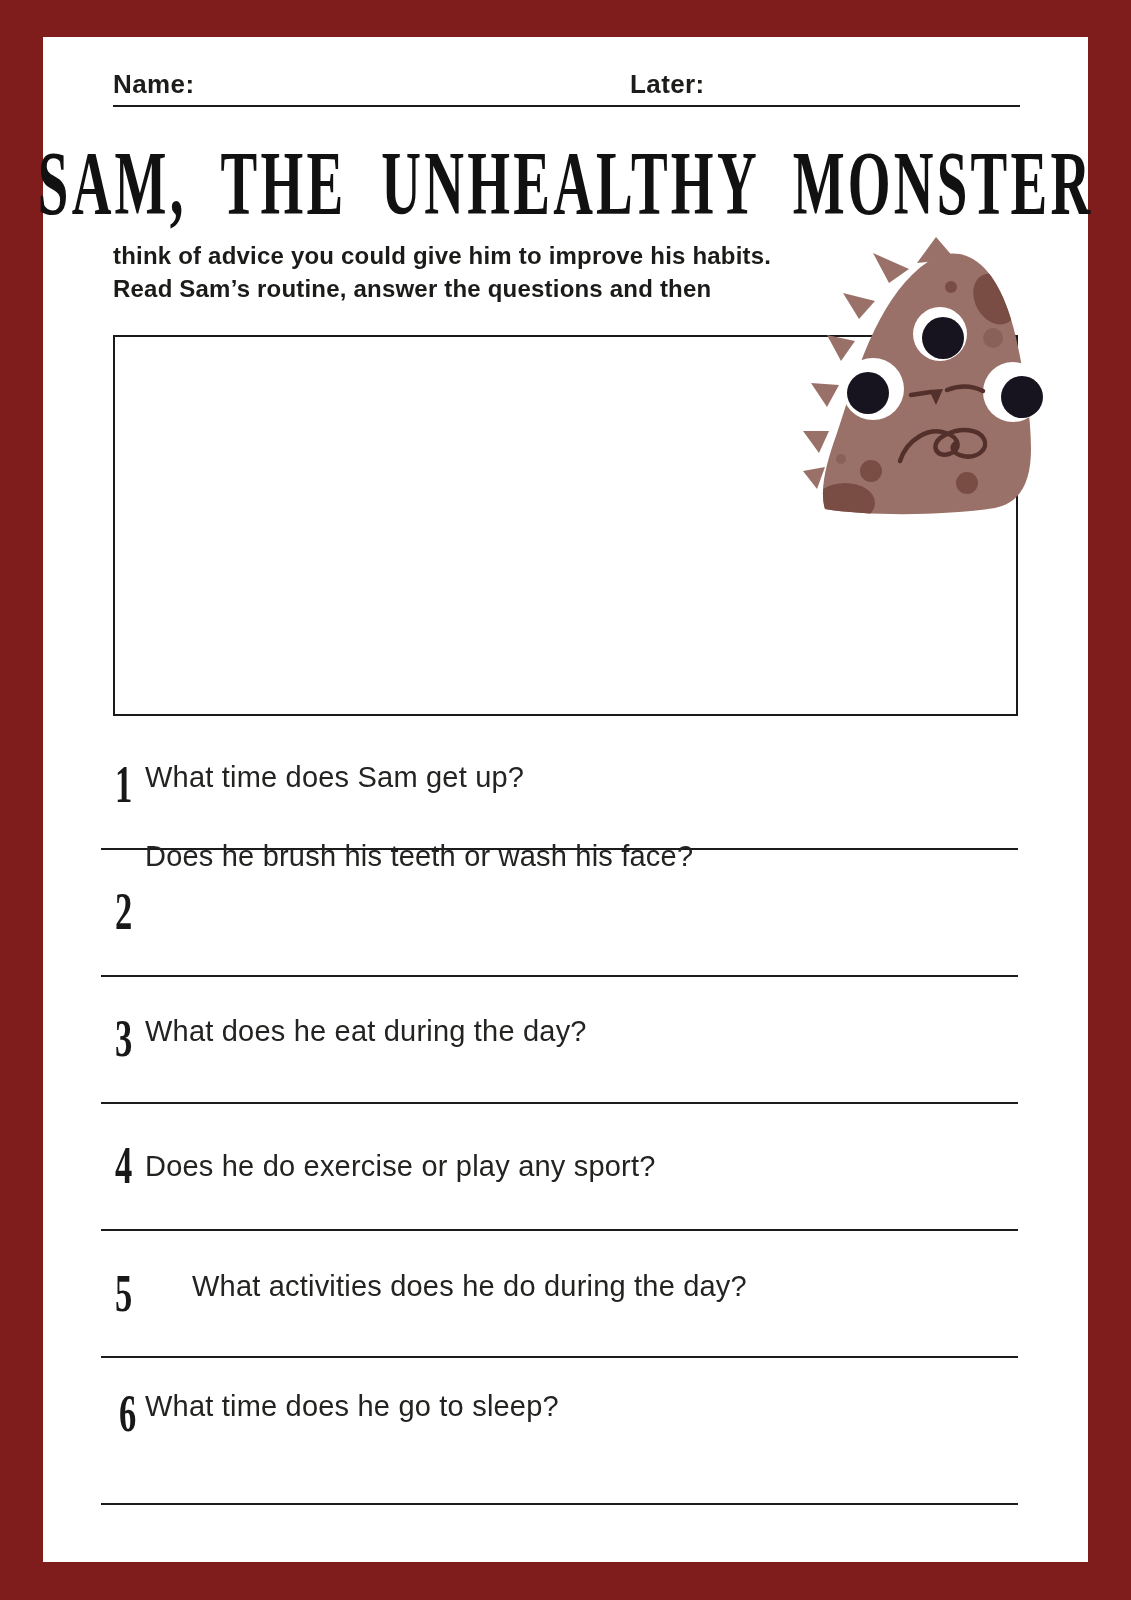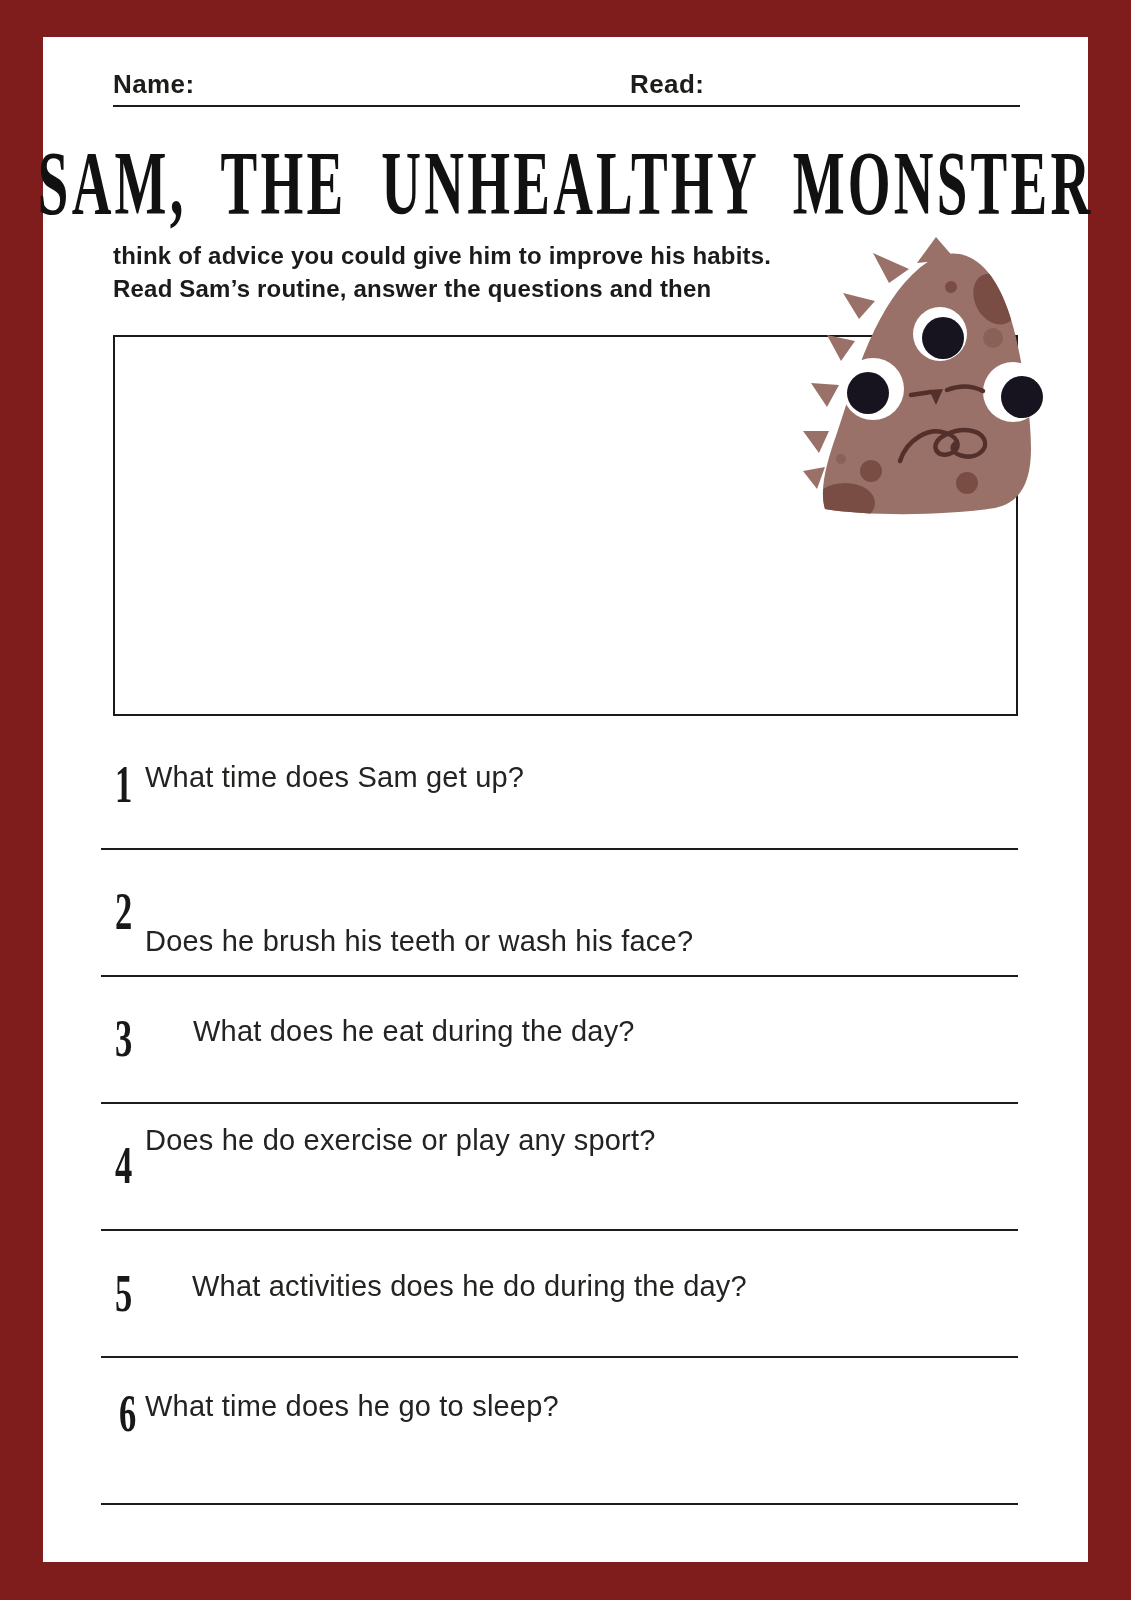--- a/index.html
+++ b/index.html
@@ -41,21 +41,21 @@
   .q-text{position:absolute;left:102px;font-size:29px;letter-spacing:.2px;color:#232321;}
   .answer-line{position:absolute;left:58px;width:917px;height:0;border-top:2.2px solid #1c1c1c;}
 </style>
 </head>
 <body>
 
 <div class="canvas">
   <div class="page">
 
     <div class="field-label" style="left:70px;top:32px;">Name:</div>
-    <div class="field-label" style="left:587px;top:32px;">Read:</div>
+    <div class="field-label" style="left:587px;top:32px;">Later:</div>
     <div class="header-line"></div>
 
     <div class="title-wrap">
       <span class="title-inner">SAM, THE UNHEALTHY MONSTER</span>
     </div>
 
     <div class="instructions">
       <div>think of advice you could give him to improve his habits.</div>
       <div>Read Sam’s routine, answer the questions and then</div>
     </div>
@@ -116,33 +116,33 @@
     </svg>
 
     <div>
       <span class="q-number" style="left:72px;top:716px;">1</span>
       <span class="q-text" style="top:724px;">What time does Sam get up?</span>
       <div class="answer-line" style="top:811px;"></div>
     </div>
 
     <div>
       <span class="q-number" style="left:72px;top:843px;">2</span>
-      <span class="q-text" style="top:888px;">Does he brush his teeth or wash his face?</span>
+      <span class="q-text" style="top:803px;">Does he brush his teeth or wash his face?</span>
       <div class="answer-line" style="top:938px;"></div>
     </div>
 
     <div>
       <span class="q-number" style="left:72px;top:970px;">3</span>
-      <span class="q-text" style="top:978px;margin-left:48px;">What does he eat during the day?</span>
+      <span class="q-text" style="top:978px;">What does he eat during the day?</span>
       <div class="answer-line" style="top:1065px;"></div>
     </div>
 
     <div>
       <span class="q-number" style="left:72px;top:1097px;">4</span>
-      <span class="q-text" style="top:1087px;">Does he do exercise or play any sport?</span>
+      <span class="q-text" style="top:1113px;">Does he do exercise or play any sport?</span>
       <div class="answer-line" style="top:1192px;"></div>
     </div>
 
     <div>
       <span class="q-number" style="left:72px;top:1225px;">5</span>
       <span class="q-text" style="top:1233px;margin-left:47px;">What activities does he do during the day?</span>
       <div class="answer-line" style="top:1319px;"></div>
     </div>
 
     <div>

